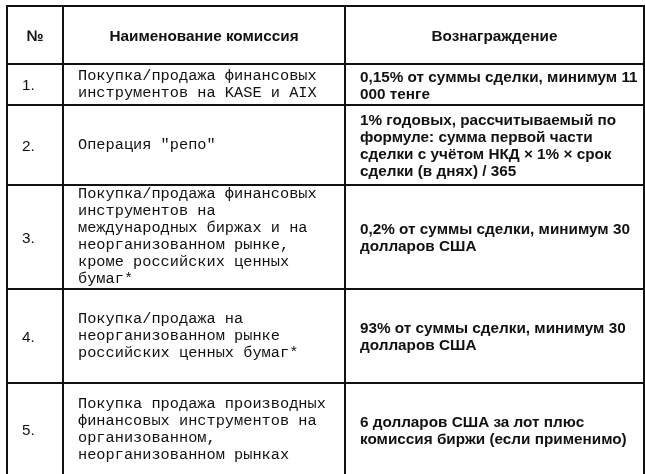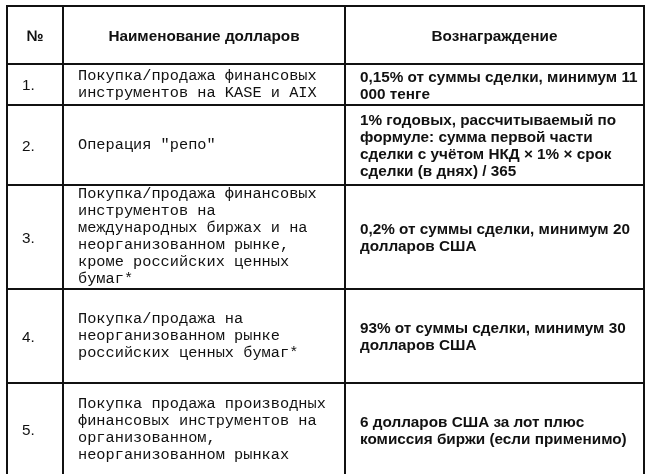--- a/index.html
+++ b/index.html
@@ -56,39 +56,39 @@
 
 <table class="fees">
   <colgroup>
     <col class="c-num">
     <col class="c-name">
     <col class="c-fee">
   </colgroup>
   <thead>
     <tr>
       <th>№</th>
-      <th>Наименование долларов</th>
+      <th>Наименование комиссия</th>
       <th>Вознаграждение</th>
     </tr>
   </thead>
   <tbody>
     <tr class="r1">
       <td class="num">1.</td>
       <td class="name">Покупка/продажа финансовых инструментов на KASE и AIX</td>
       <td class="fee">0,15% от суммы сделки, минимум 11 000 тенге</td>
     </tr>
     <tr class="r2">
       <td class="num">2.</td>
       <td class="name">Операция "репо"</td>
       <td class="fee">1% годовых, рассчитываемый по формуле: сумма первой части сделки с учётом НКД × 1% × срок сделки (в днях) / 365</td>
     </tr>
     <tr class="r3">
       <td class="num">3.</td>
       <td class="name">Покупка/продажа финансовых инструментов на международных биржах и на неорганизованном рынке, кроме российских ценных бумаг*</td>
-      <td class="fee">0,2% от суммы сделки, минимум 20 долларов США</td>
+      <td class="fee">0,2% от суммы сделки, минимум 30 долларов США</td>
     </tr>
     <tr class="r4">
       <td class="num">4.</td>
       <td class="name">Покупка/продажа на неорганизованном рынке российских ценных бумаг*</td>
       <td class="fee">93% от суммы сделки, минимум 30 долларов США</td>
     </tr>
     <tr class="r5">
       <td class="num">5.</td>
       <td class="name">Покупка продажа производных финансовых инструментов на организованном, неорганизованном рынках</td>
       <td class="fee justify">6 долларов США за лот плюс комиссия биржи (если применимо)</td>

